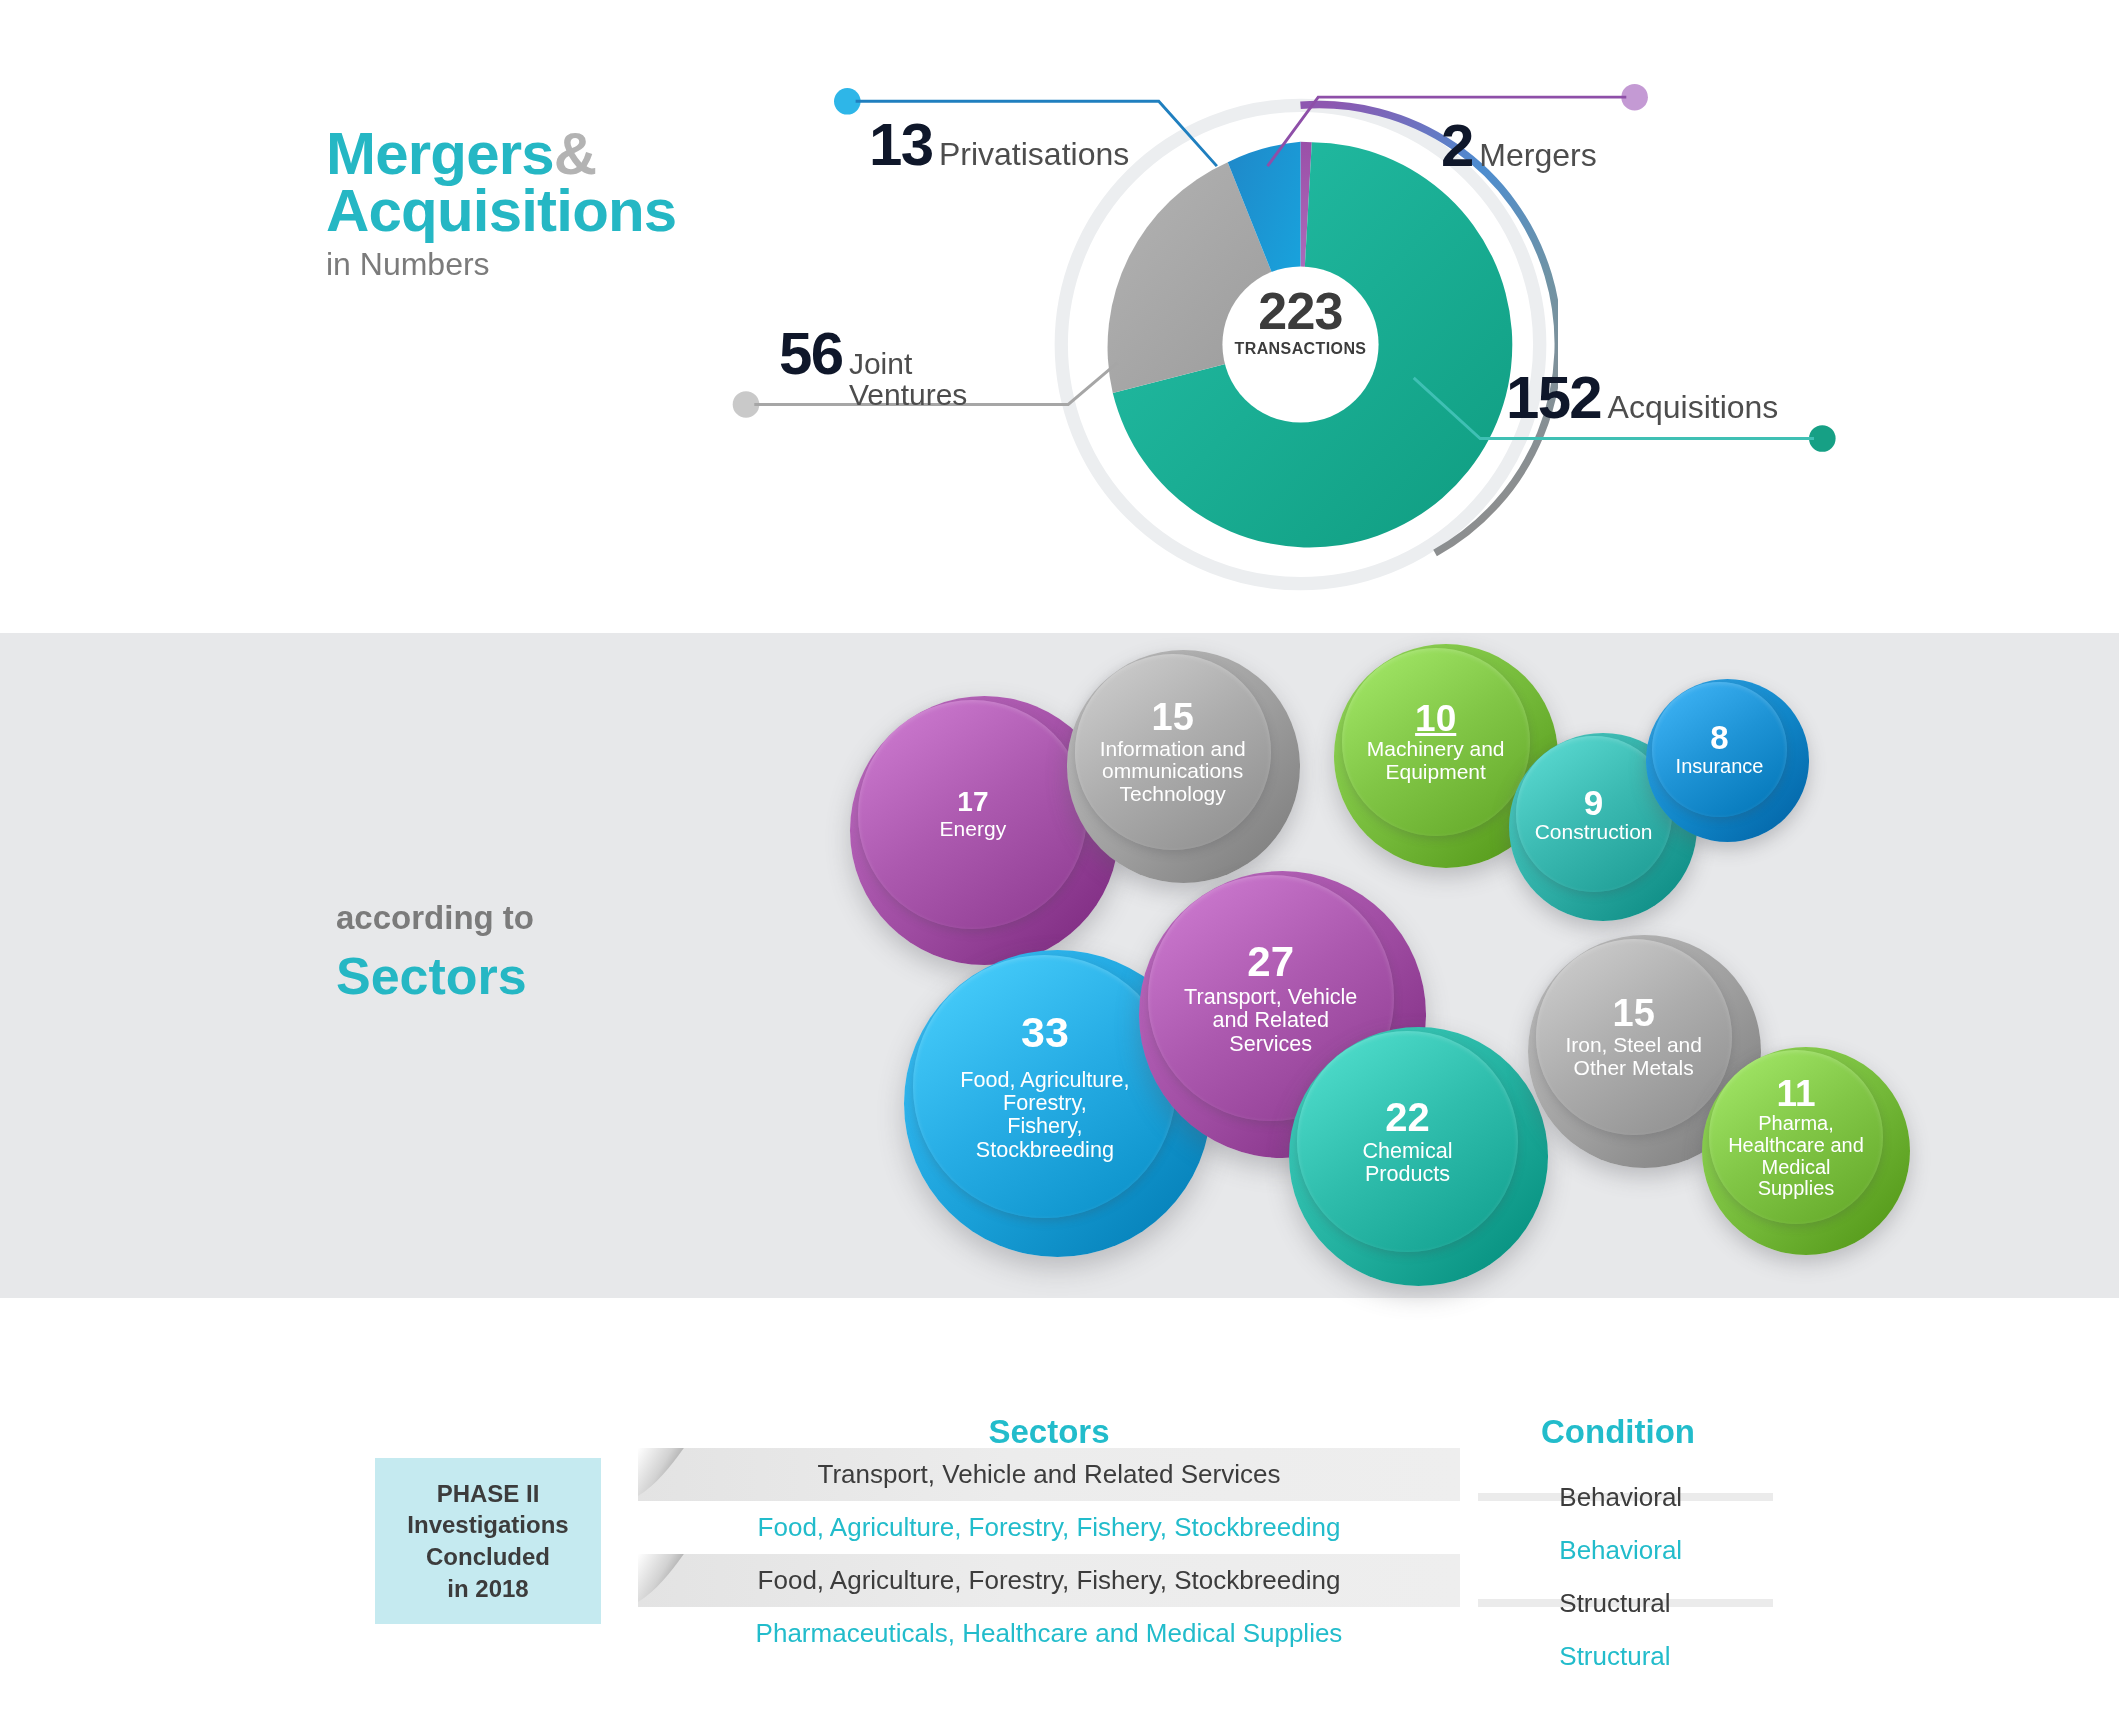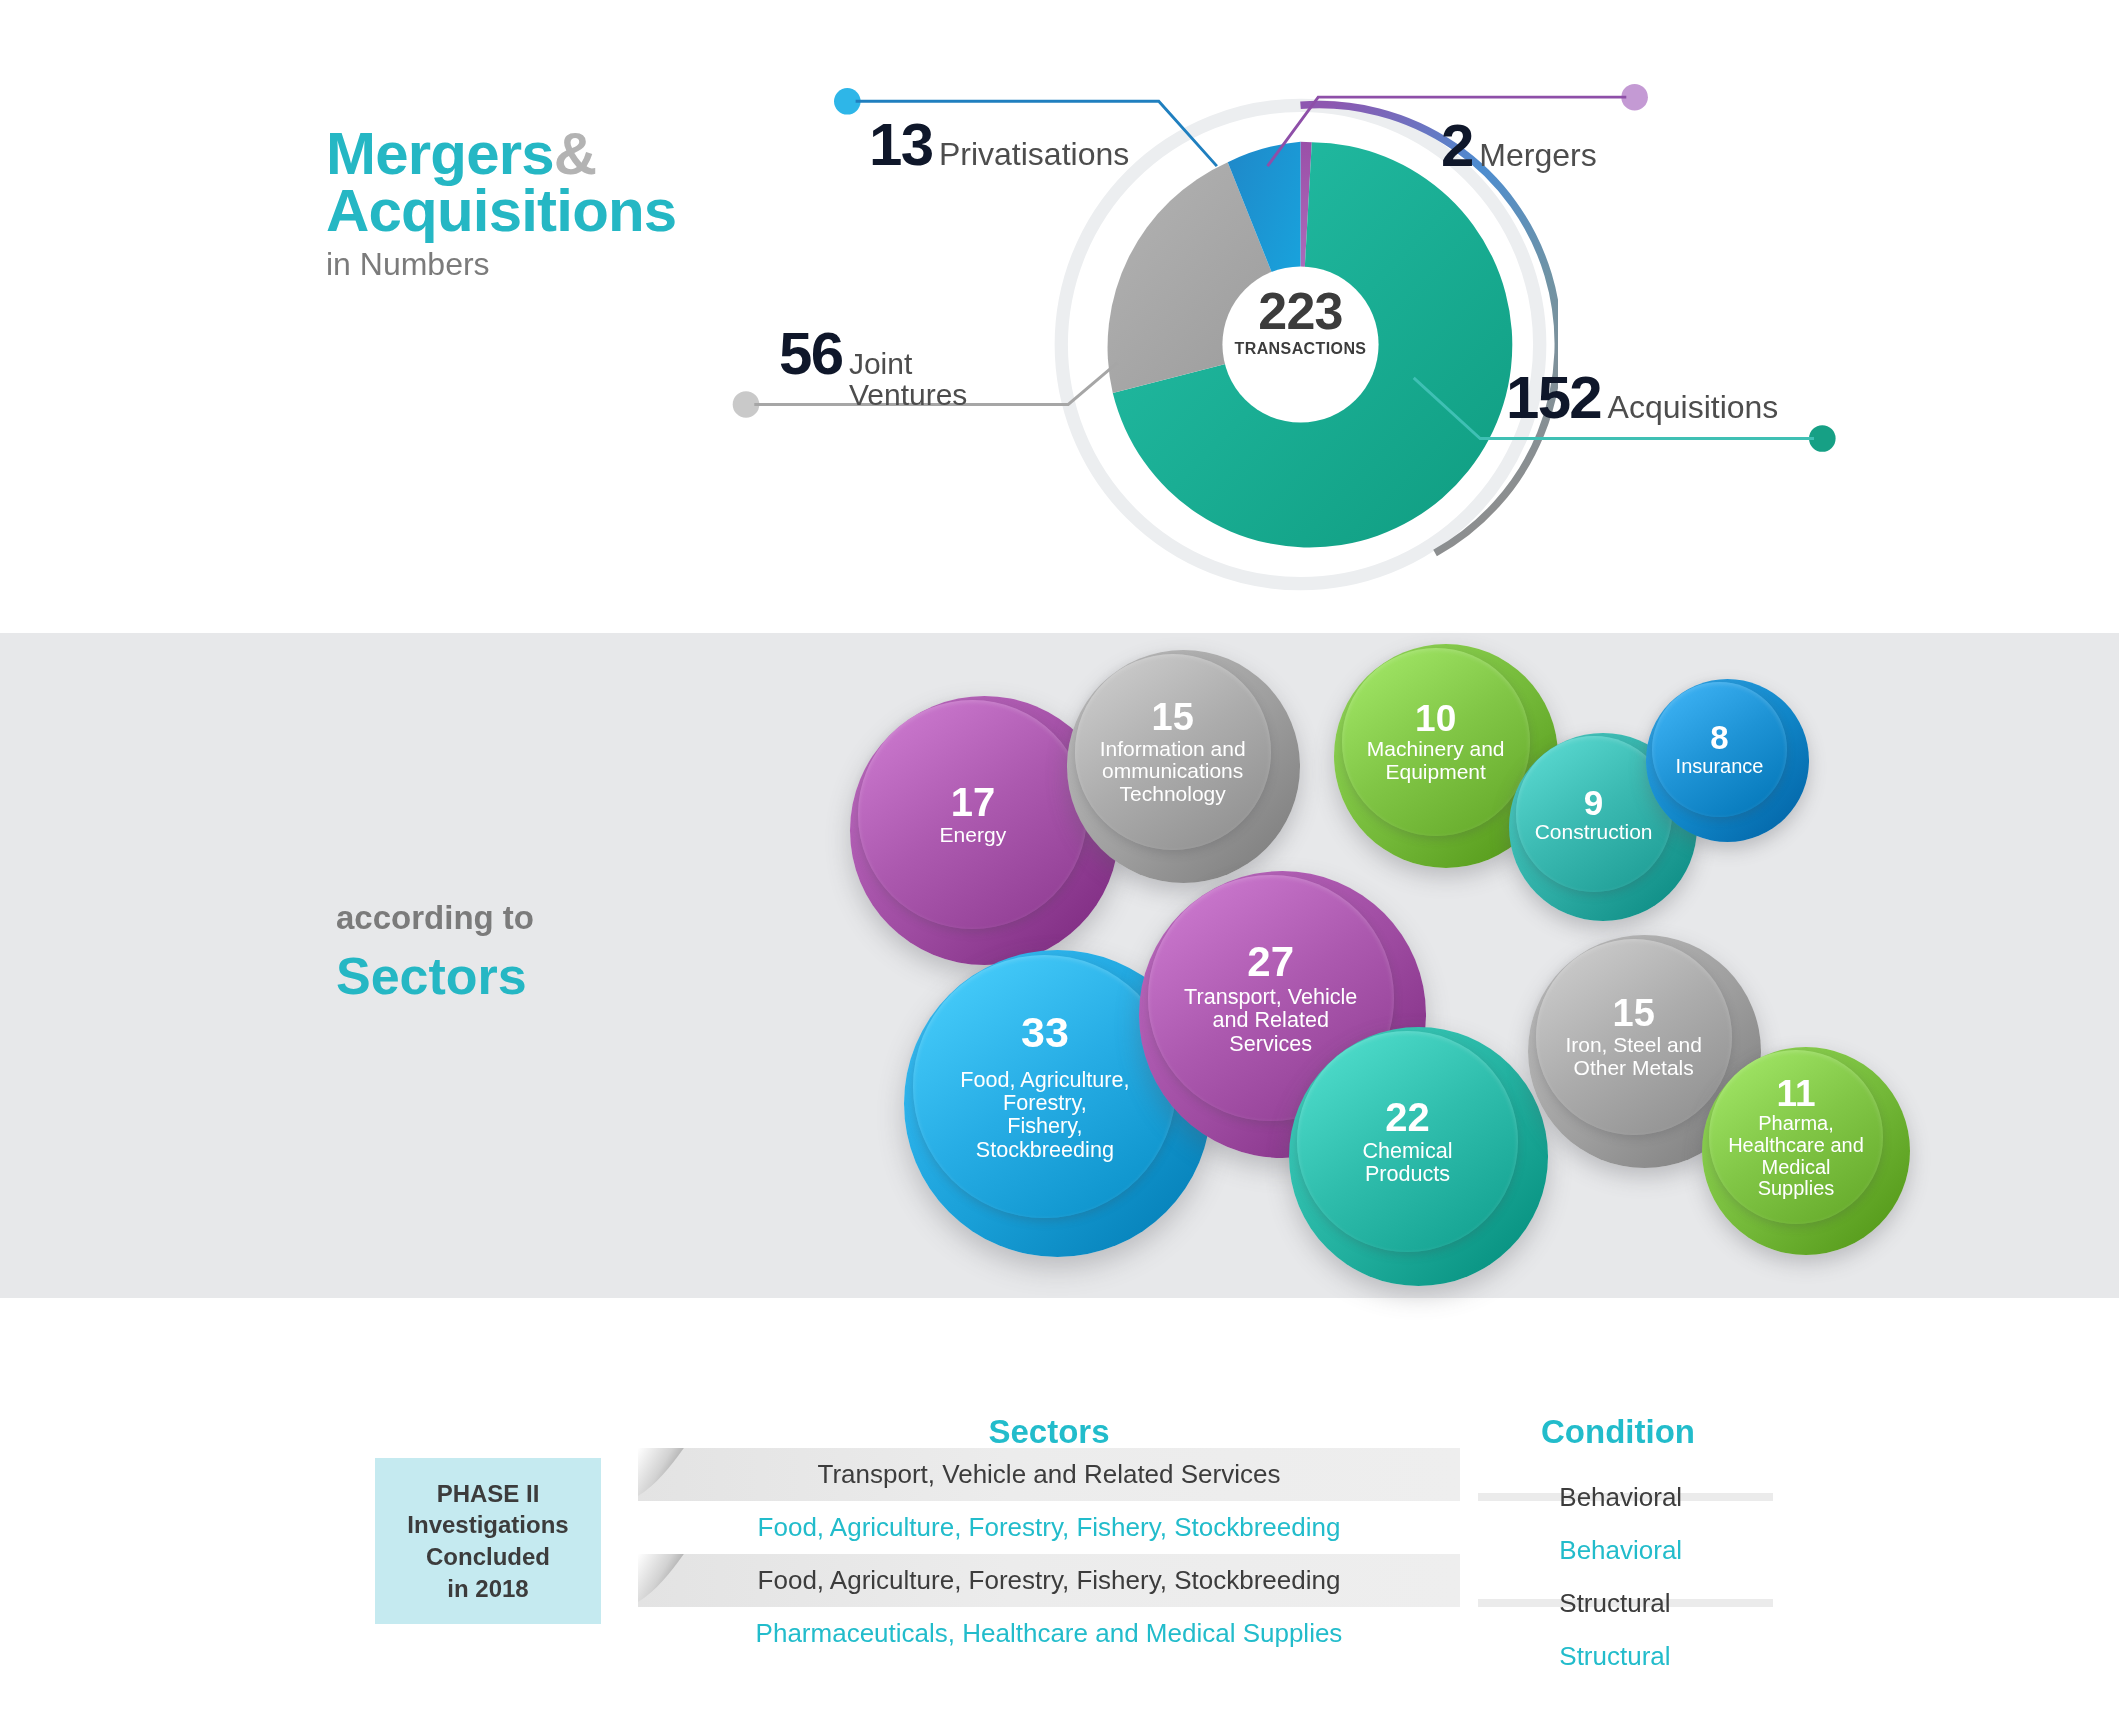--- a/index.html
+++ b/index.html
@@ -182,33 +182,33 @@
 <div class="abs" id="sector-band"></div>
 
 <div class="abs" id="breakdown-block">
   <div id="bd-l2">according to</div>
   <div id="bd-sectors">Sectors</div>
 </div>
 
 <div class="abs" id="bubbles" style="left:0;top:0;width:2119px;height:1732px;">
     <div class="bubble" style="left: 850px; top: 696px; width: 269px; height: 269px; background: linear-gradient(135deg, rgb(194, 111, 197) 0%, rgb(158, 75, 161) 55%, rgb(120, 37, 123) 100%); box-shadow: rgba(90, 90, 95, 0.3) 0px 10px 24px;">
       <div class="inner" style="left: 8.4px; top: 4px; width: 229px; height: 229px; background: linear-gradient(145deg, rgb(210, 127, 213) 0%, rgb(172, 89, 175) 50%, rgb(140, 57, 143) 100%); box-shadow: rgba(255, 255, 255, 0.18) 0px 1.7px 5px inset, rgba(70, 70, 75, 0.22) 0px 3.3px 10px;">
-        <div class="bnum" style="font-size: 40px;">17</div>
+        <div class="bnum" style="font-size: 28px;">17</div>
         <div class="blbl" style="font-size: 21px;">Energy</div>
       </div>
     </div>
     <div class="bubble" style="left: 1067px; top: 650px; width: 233px; height: 233px; background: linear-gradient(135deg, rgb(194, 194, 194) 0%, rgb(158, 158, 158) 55%, rgb(120, 120, 120) 100%); box-shadow: rgba(90, 90, 95, 0.3) 0px 9.1px 21.6px;">
       <div class="inner" style="left: 7.7px; top: 3.7px; width: 196px; height: 196px; background: linear-gradient(145deg, rgb(210, 210, 210) 0%, rgb(172, 172, 172) 50%, rgb(140, 140, 140) 100%); box-shadow: rgba(255, 255, 255, 0.18) 0px 1.7px 5px inset, rgba(70, 70, 75, 0.22) 0px 3.3px 10px;">
         <div class="bnum" style="font-size: 38px;">15</div>
         <div class="blbl" style="font-size: 21px;">Information and<br>ommunications<br>Technology</div>
       </div>
     </div>
     <div class="bubble" style="left: 1334px; top: 644px; width: 224px; height: 224px; background: linear-gradient(135deg, rgb(151, 220, 92) 0%, rgb(115, 184, 56) 55%, rgb(77, 146, 18) 100%); box-shadow: rgba(90, 90, 95, 0.3) 0px 9.1px 21.6px;">
       <div class="inner" style="left: 7.7px; top: 3.7px; width: 188px; height: 188px; background: linear-gradient(145deg, rgb(167, 236, 108) 0%, rgb(129, 198, 70) 50%, rgb(97, 166, 38) 100%); box-shadow: rgba(255, 255, 255, 0.18) 0px 1.7px 5px inset, rgba(70, 70, 75, 0.22) 0px 3.3px 10px;">
-        <div class="bnum" style="font-size: 37px;">10</div>
+        <div class="bnum" style="font-size: 37px; text-decoration: underline;">10</div>
         <div class="blbl" style="font-size: 21px;">Machinery and<br>Equipment</div>
       </div>
     </div>
     <div class="bubble" style="left: 1509px; top: 733px; width: 188px; height: 188px; background: linear-gradient(135deg, rgb(80, 207, 199) 0%, rgb(44, 171, 163) 55%, rgb(6, 133, 125) 100%); box-shadow: rgba(90, 90, 95, 0.3) 0px 8.3px 19px;">
       <div class="inner" style="left: 6.6px; top: 3.2px; width: 156px; height: 156px; background: linear-gradient(145deg, rgb(96, 223, 215) 0%, rgb(58, 185, 177) 50%, rgb(26, 153, 145) 100%); box-shadow: rgba(255, 255, 255, 0.18) 0px 1.7px 5px inset, rgba(70, 70, 75, 0.22) 0px 3.3px 10px;">
         <div class="bnum" style="font-size: 35px;">9</div>
         <div class="blbl" style="font-size: 21px;">Construction</div>
       </div>
     </div>
     <div class="bubble" style="left: 1646px; top: 679px; width: 163px; height: 163px; background: linear-gradient(135deg, rgb(52, 169, 235) 0%, rgb(16, 133, 199) 55%, rgb(0, 95, 161) 100%); box-shadow: rgba(90, 90, 95, 0.3) 0px 7.5px 16.6px;">

